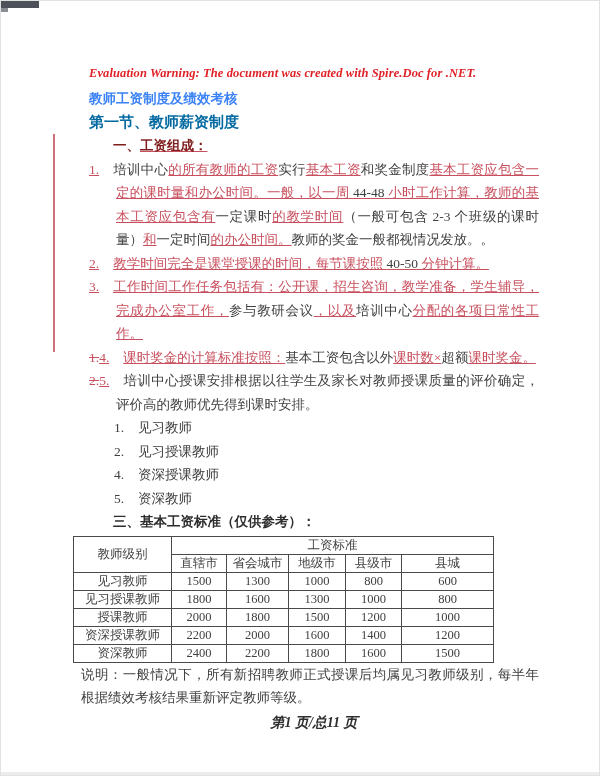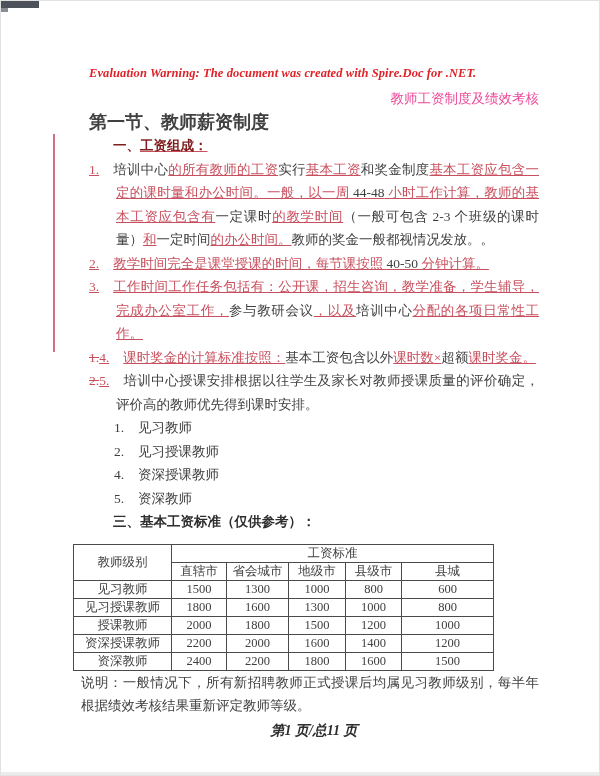--- a/index.html
+++ b/index.html
@@ -33,40 +33,40 @@
     position:absolute;top:64px;left:0;width:600px;
     padding:0 62px 0 88px;box-sizing:border-box;
     font-size:13.5px;line-height:23.5px;
   }
   .warning{
     color:#e02228;font-weight:bold;font-style:italic;
     font-size:12.5px;line-height:16px;margin-bottom:6px;
     letter-spacing:0.1px;
   }
   .doc-title{
-    text-align:right;font-weight:normal;font-size:13.5px;line-height:23px;color:#ec4899;
+    text-align:left;font-weight:bold;font-size:13.5px;line-height:23px;color:#3b82f6;
   }
   .section-heading{
-    font-weight:bold;font-size:18px;line-height:24px;color:#404040;
+    font-weight:bold;font-size:15px;line-height:24px;color:#0369a1;
   }
   .h-cn{margin-left:24px;font-weight:bold;line-height:23.5px;}
   .h-red{color:#7f1d1d;}
   .h-red .h-label{text-decoration:underline;text-decoration-color:#c8505e;}
   .h-black{color:#2e2e2e;}
   .para{padding-left:27px;text-indent:-27px;text-align:justify;}
   .pnum{margin-right:14px;}
   .seg-r{color:#c8505e;text-decoration:underline;text-decoration-color:#c8505e;text-decoration-thickness:1px;}
   .seg-k{color:#3f3f3f;}
   .seg-ku{color:#3f3f3f;text-decoration:underline;text-decoration-color:#c8505e;text-decoration-thickness:1px;}
   .seg-rs{color:#c8505e;text-decoration:line-through;text-decoration-color:#c8505e;}
   .sub{padding-left:25px;}
   .subitem{line-height:23.5px;}
   .subnum{display:inline-block;width:24px;}
   table.salary{
-    border-collapse:collapse;margin-left:-16px;margin-top:10px;
+    border-collapse:collapse;margin-left:-16px;margin-top:2px;
     font-size:12.5px;line-height:15px;color:#3f3f3f;
     table-layout:fixed;width:420px;
   }
   table.salary th,table.salary td{
     border:1px solid #4a4a4a;text-align:center;padding:1px 2px;
     font-weight:normal;height:14px;overflow:hidden;white-space:nowrap;
   }
   col.c-level{width:98px}col.c-1{width:55px}col.c-2{width:62px}
   col.c-3{width:57px}col.c-4{width:56px}col.c-5{width:92px}
   .note{margin-left:-8px;margin-top:0;text-align:justify;line-height:23.5px;}

